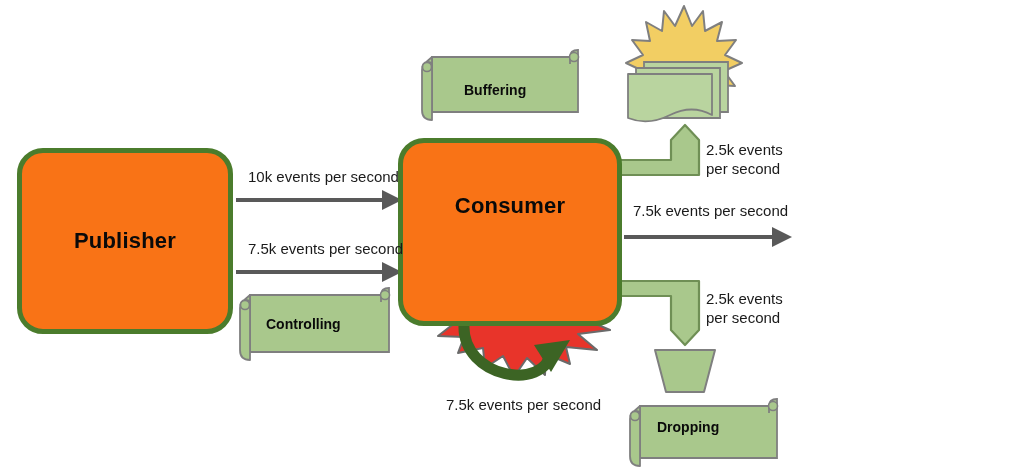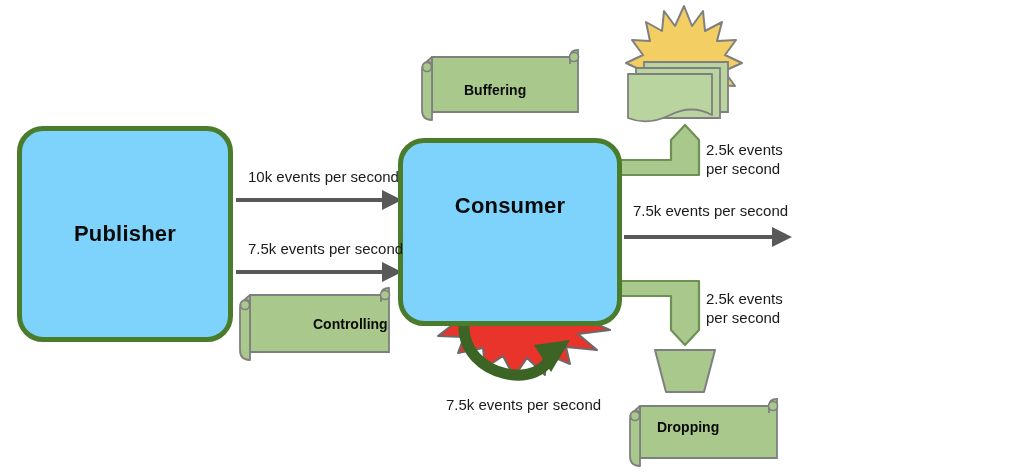--- a/index.html
+++ b/index.html
@@ -16,33 +16,33 @@
   #stage {
     position: relative;
     width: 1024px;
     height: 476px;
     background: #ffffff;
   }
   .node-box {
     position: absolute;
     border: 5px solid #4b7c2c;
     border-radius: 26px;
-    background: #7dd3fc;
+    background: #f97316;
     box-sizing: border-box;
     display: flex;
     align-items: center;
     justify-content: center;
   }
   .node-label {
     font-size: 22px;
     font-weight: bold;
     color: #0a0a0a;
     letter-spacing: 0.2px;
   }
-  #publisher-box { left: 17px;  top: 126px; width: 216px; height: 216px; }
+  #publisher-box { left: 17px;  top: 148px; width: 216px; height: 186px; }
   #consumer-box  { left: 398px; top: 138px; width: 224px; height: 188px; }
   #gui-box       { left: 790px; top: 138px; width: 217px; height: 186px; }
 
   #consumer-box .node-label { position: relative; top: -26px; }
 
   .flow-label {
     position: absolute;
     font-size: 15px;
     color: #1a1a1a;
     line-height: 1.25;
@@ -150,21 +150,21 @@
     <span class="node-label">Publisher</span>
   </div>
 
   <div class="node-box" id="consumer-box">
     <span class="node-label">Consumer</span>
   </div>
 
 
   <div class="banner-label" style="left:464px; top:82px;">Buffering</div>
 
-  <div class="banner-label" style="left:266px; top:316px;margin-left:47px;">Controlling</div>
+  <div class="banner-label" style="left:266px; top:316px;">Controlling</div>
 
   <div class="banner-label" style="left:657px; top:419px;">Dropping</div>
 
   <div class="flow-label" style="left:248px; top:168px;">10k events per second</div>
 
   <div class="flow-label" style="left:248px; top:240px;">7.5k events per second</div>
 
   <div class="flow-label" style="left:633px; top:202px;">7.5k events per second</div>
 
   <div class="flow-label" style="left:706px; top:141px;">2.5k events

